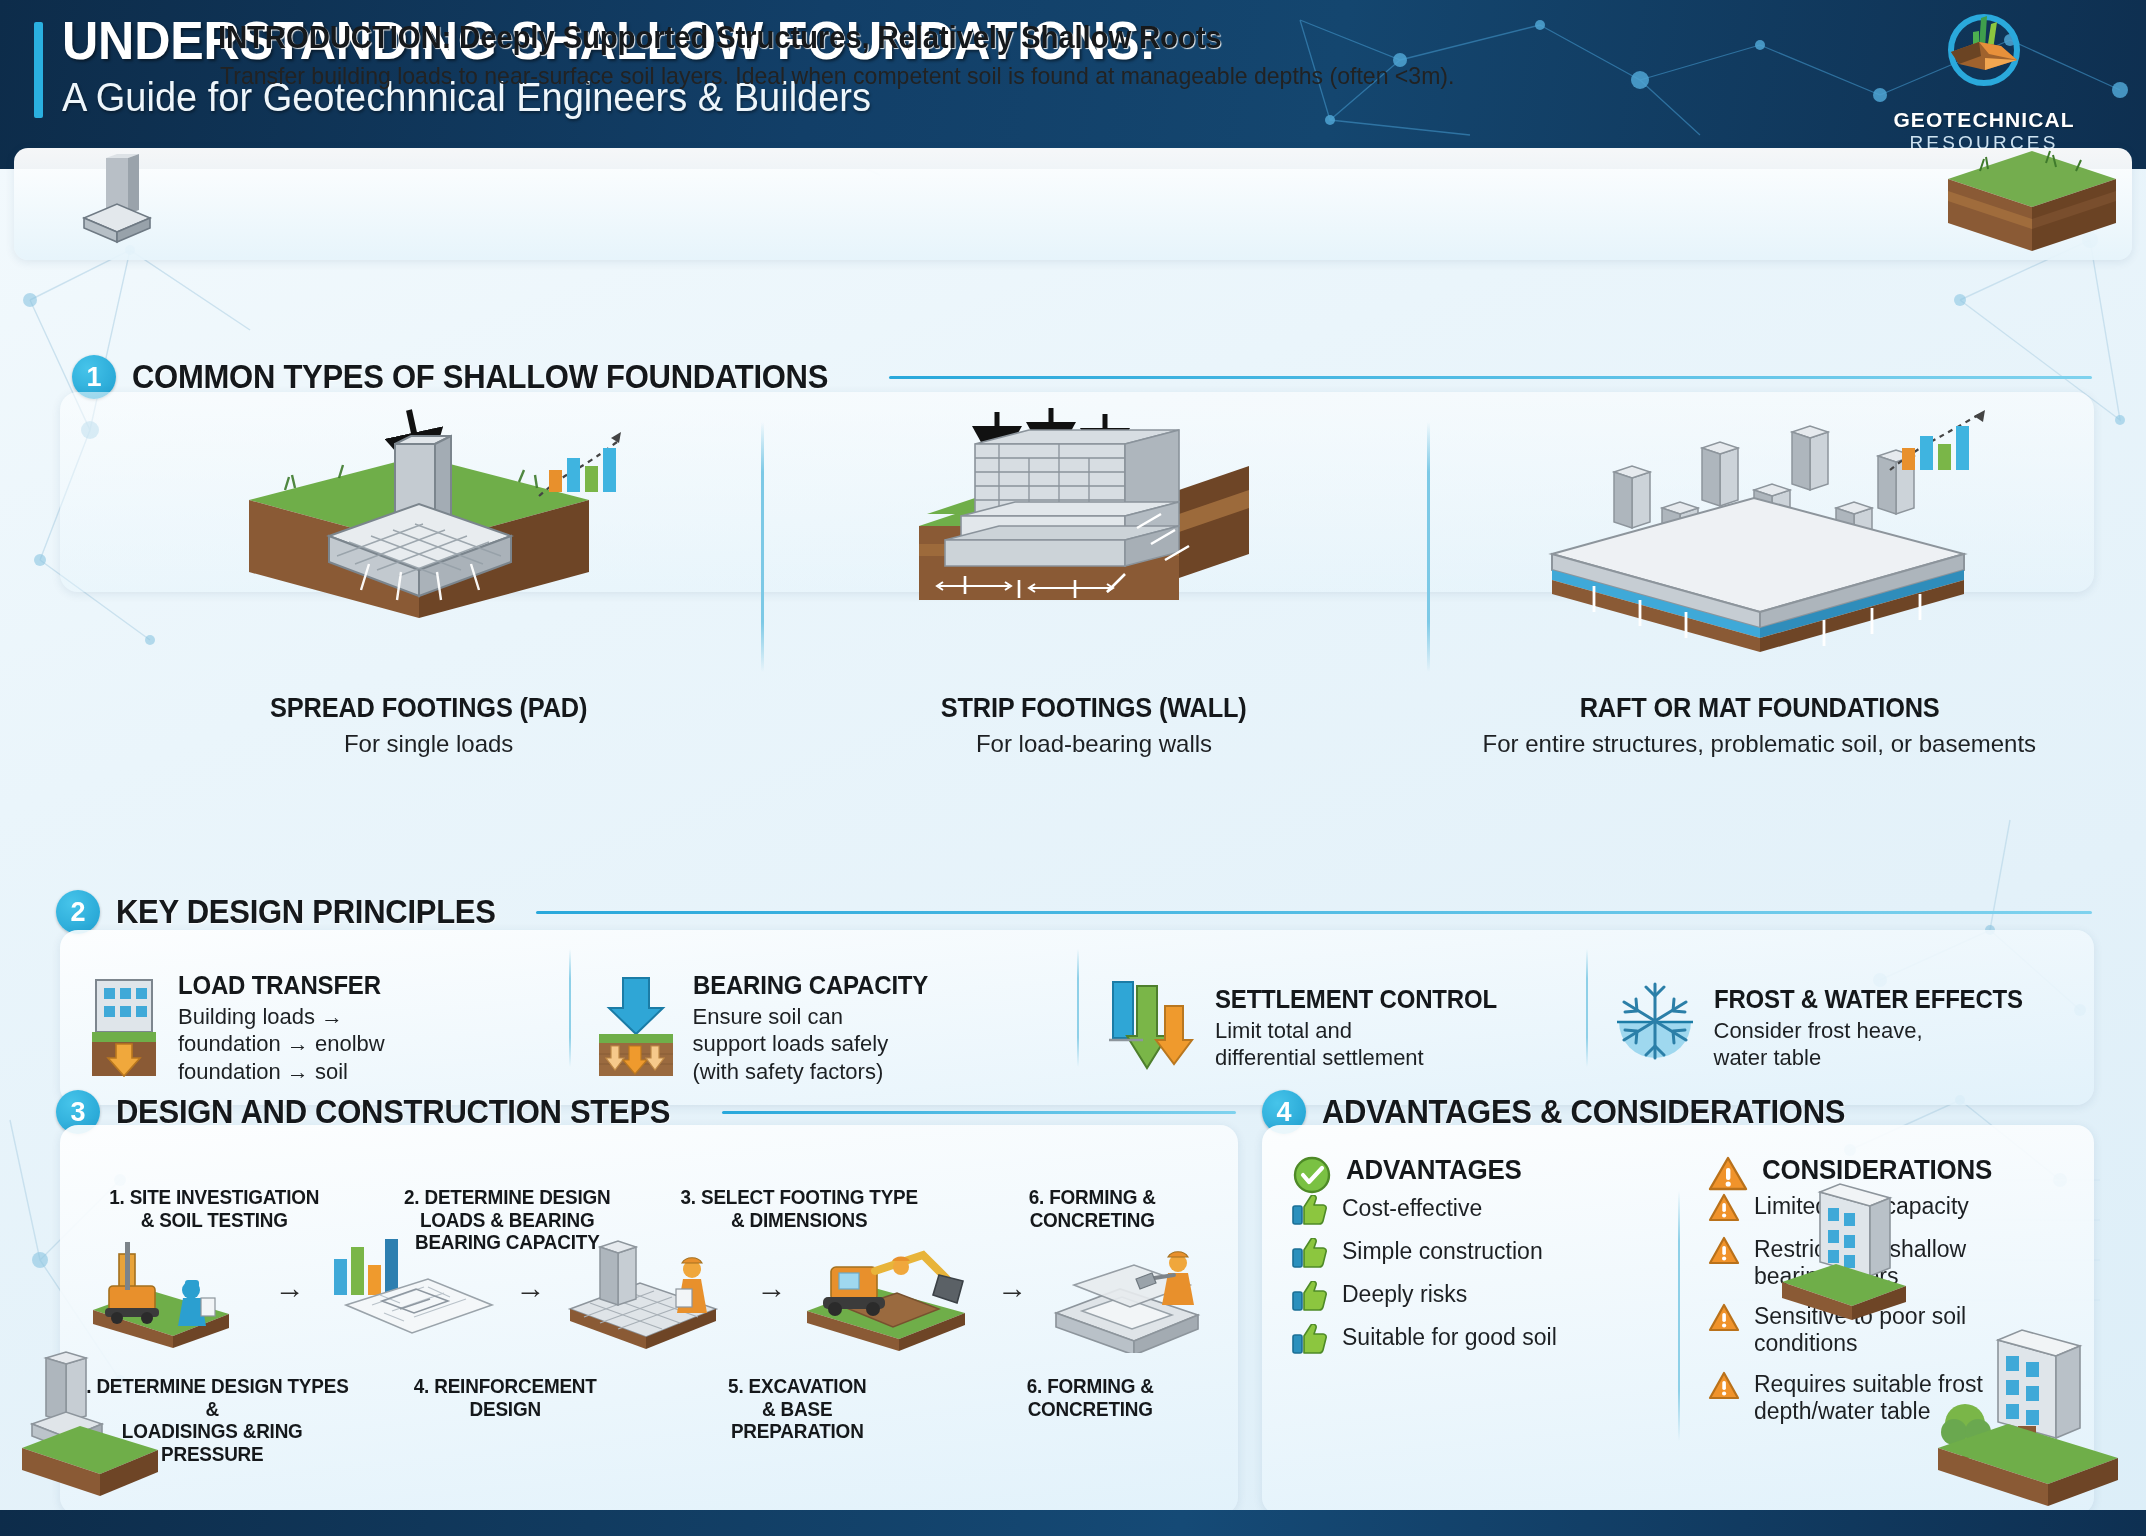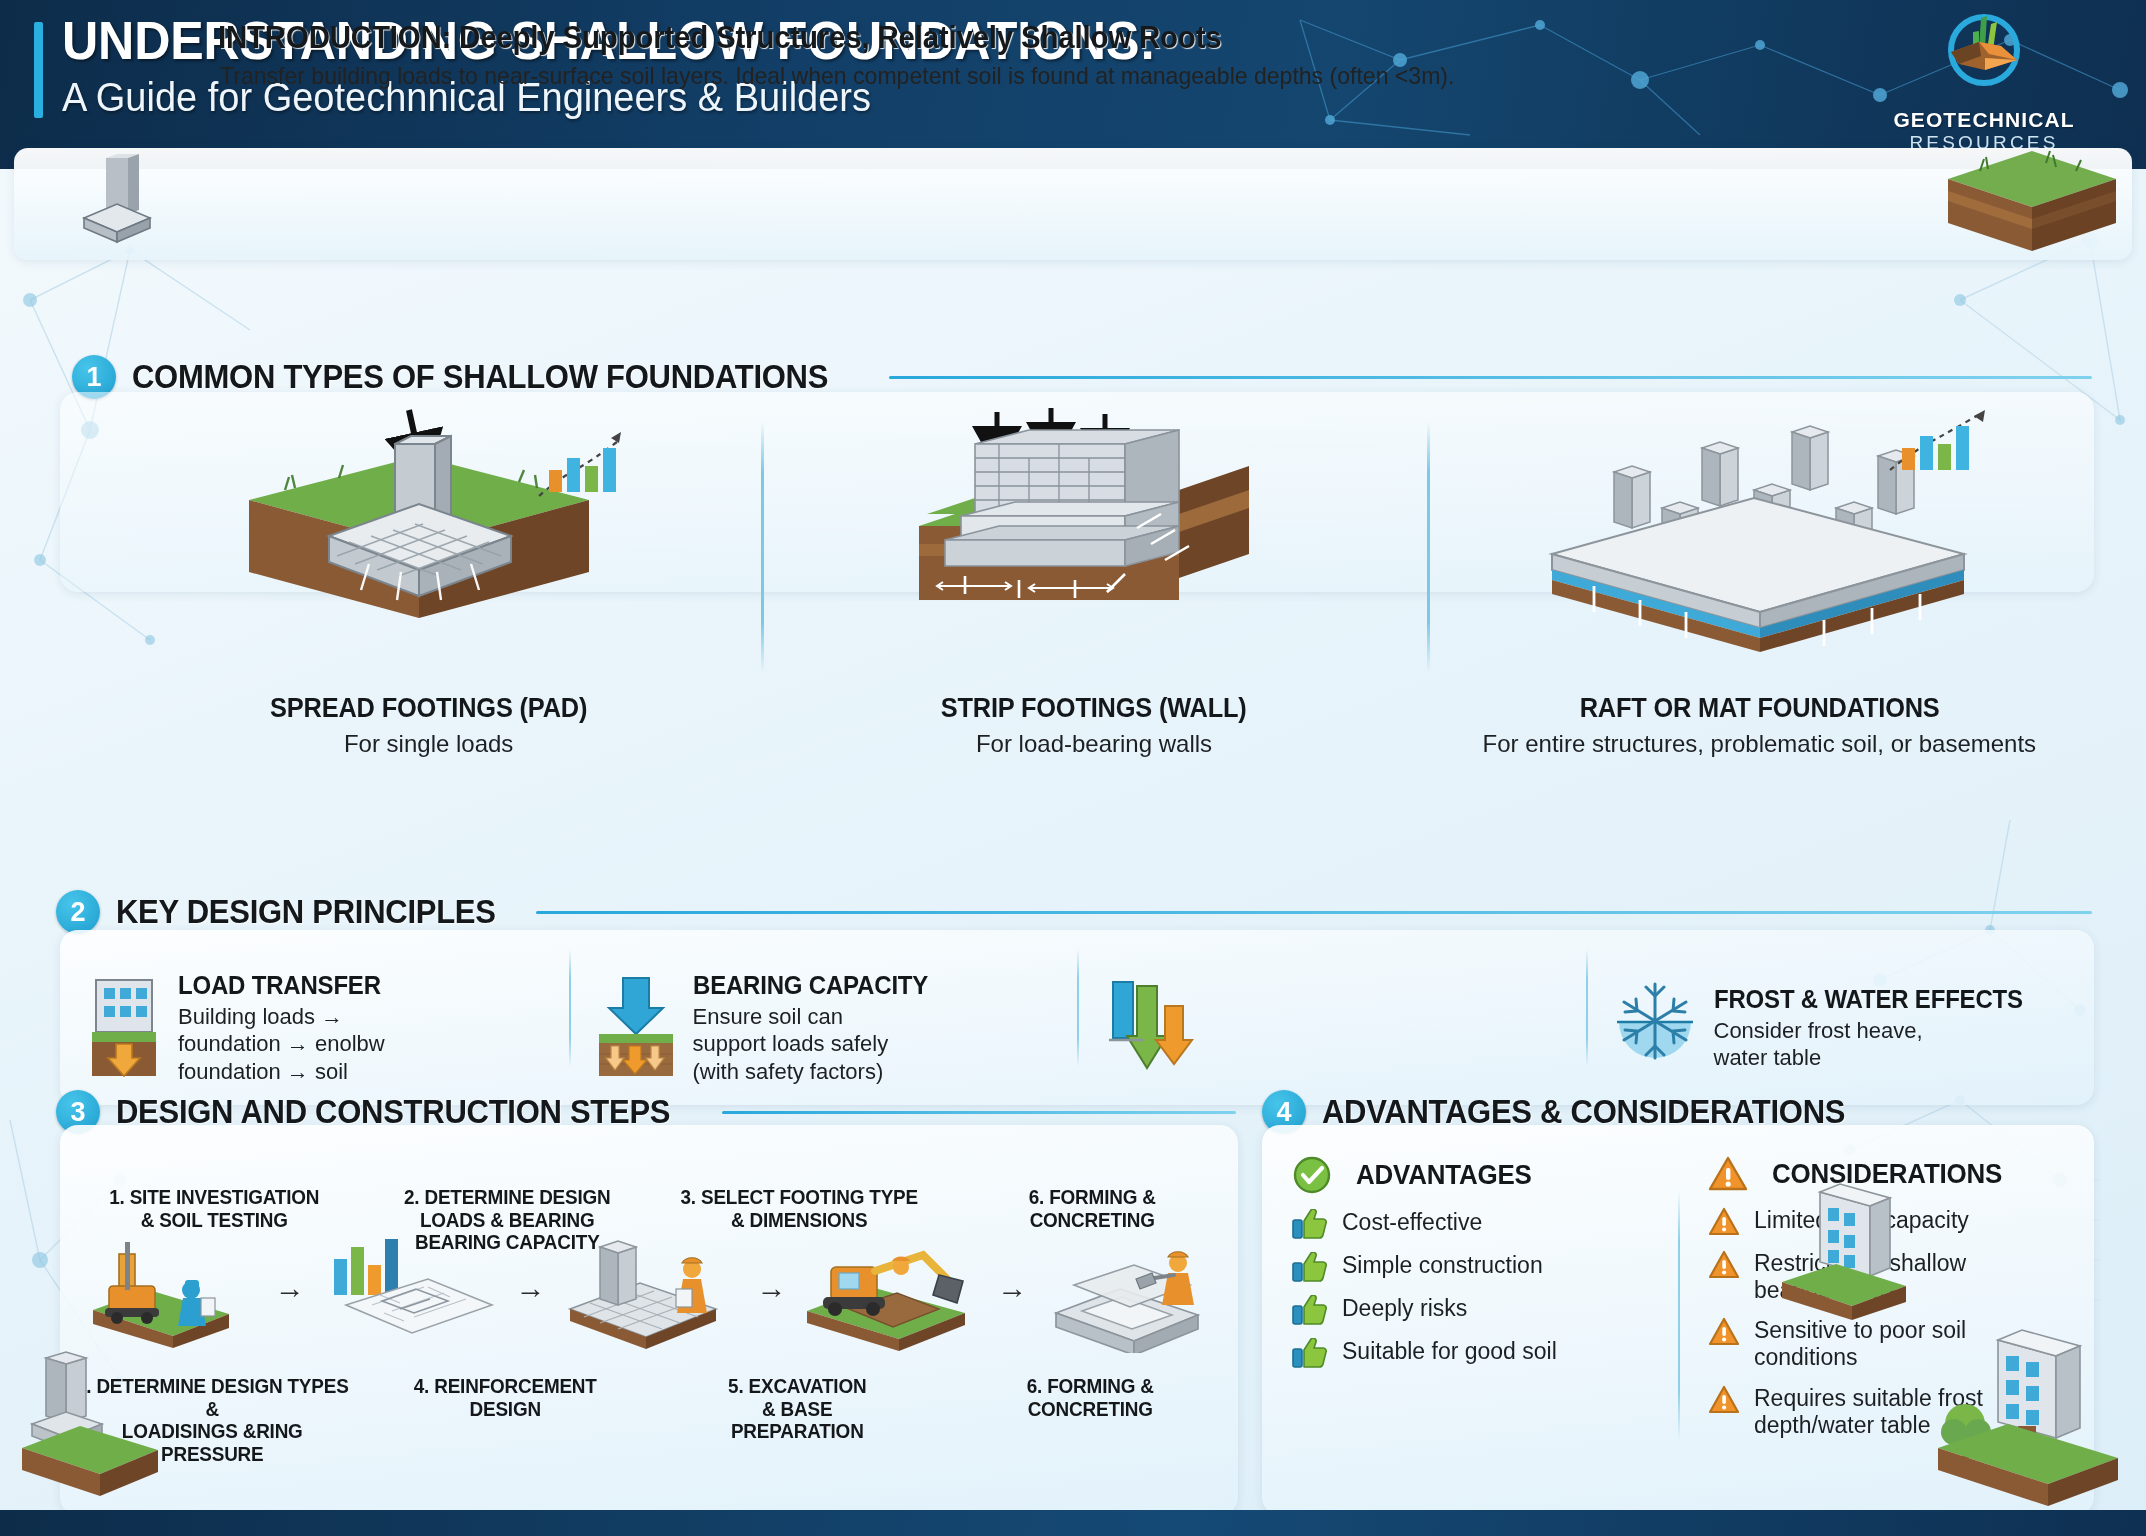--- a/index.html
+++ b/index.html
@@ -128,21 +128,21 @@
   
   #sec4-head { left:1262px; top:1090px; width:830px; }
   #sec4-panel { left:1262px; top:1125px; width:832px; height:390px;
     background: linear-gradient(175deg, rgba(255,255,255,.9), rgba(226,242,251,.88)); }
   .ac-cols { position:absolute; left:1262px; top:1145px; width:832px; height:370px; display:flex; }
   .ac-col { flex:1; padding:10px 14px 0 30px; position:relative; }
   .ac-col + .ac-col::before {
     content:""; position:absolute; left:0; top:46px; width:2px; height:250px;
     background: linear-gradient(180deg, rgba(80,180,220,0), #8ed0e8 20%, #8ed0e8 80%, rgba(80,180,220,0));
   }
-  .ac-head { display:flex; align-items:center; gap:24px; margin-bottom:14px; }
+  .ac-head { display:flex; align-items:flex-start; gap:14px; }
   .ac-head h4 { font-size:27px; font-weight:800; color:#15181b; letter-spacing:-.2px;
     transform:scaleX(.96); transform-origin:left center; white-space:nowrap; }
   .ac-item { display:flex; align-items:flex-start; gap:14px; margin-bottom:13px; }
   .ac-item span.txt { font-size:23px; font-weight:500; color:#1d2023; line-height:1.18; }
 
   
   #footer { position:absolute; left:0; bottom:0; width:2146px; height:26px;
     background: linear-gradient(100deg,#0d2c4a,#154a76 55%,#0e3052); }
 
   svg { display:block; }
@@ -470,20 +470,25 @@
       </div>
     </div>
 
     <div class="princ">
       <svg width="96" height="104" viewBox="0 0 96 104">
         <rect x="10" y="6" width="20" height="56" fill="#2fa6d6" stroke="#1b7ca6" stroke-width="2"></rect>
         <path d="M34 10 h20 v50 h10 L44 92 L24 60 h10 Z" fill="#7ab648" stroke="#4e7f2d" stroke-width="2"></path>
         <path d="M62 30 h18 v34 h9 L71 88 L53 64 h9 Z" fill="#ef9a2d" stroke="#b9771f" stroke-width="2"></path>
         <path d="M6 64 h34" stroke="#8d959c" stroke-width="2.5"></path>
       </svg>
+      <div class="princ-txt">
+        <h4>SETTLEMENT CONTROL</h4>
+        <p style="white-space:pre-line;">Limit total and
+differential settlement</p>
+      </div>
     </div>
 
     <div class="princ">
       <svg width="86" height="104" viewBox="0 0 86 104">
         <path d="M43 8 a36 36 0 0 1 36 36 H7 A36 36 0 0 1 43 8 Z" fill="#ffffff" opacity="0"></path>
         <path d="M7 46 a36 36 0 0 0 72 0 Z" fill="#9fd8ef"></path>
         <path d="M5 46 h76" stroke="#1b7ca6" stroke-width="2.4"></path>
         <g stroke="#2b7fa8" stroke-width="3" fill="none" stroke-linecap="round">
           <path d="M43 8 V82"></path>
             <path d="M12 26 L74 64"></path>

